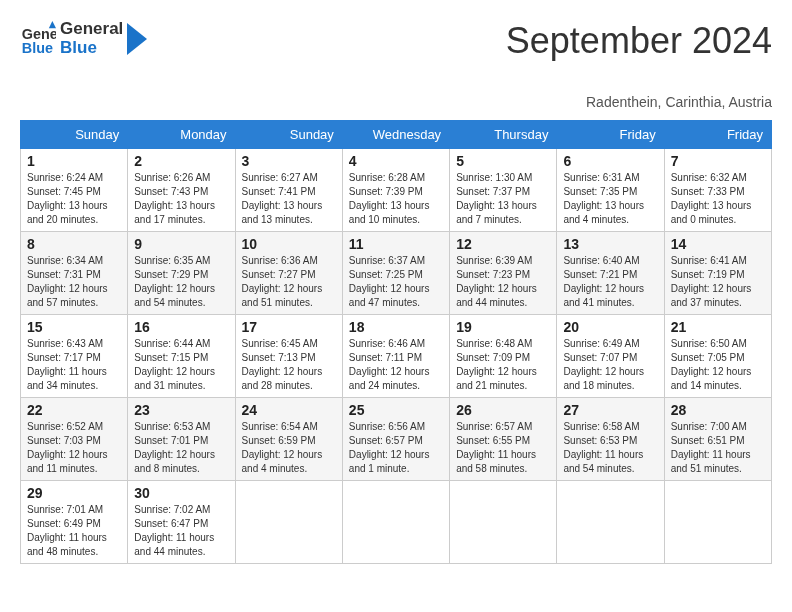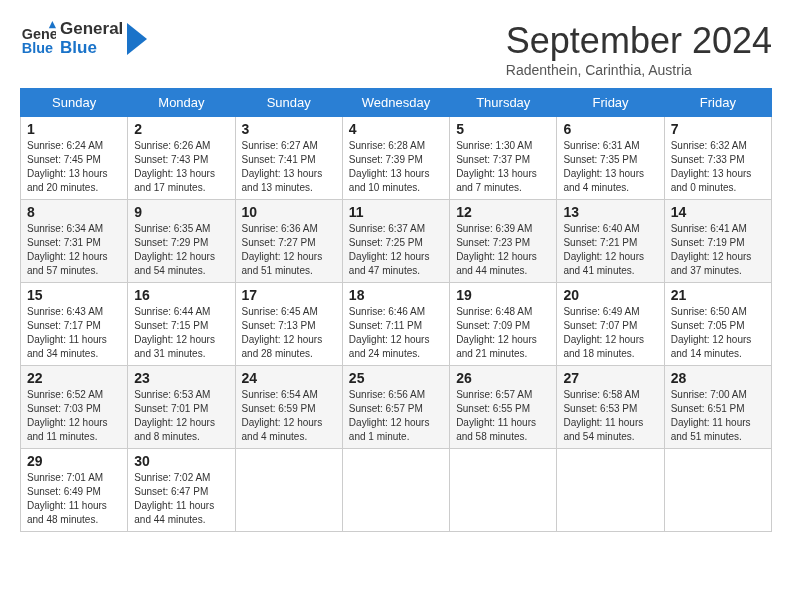--- a/index.html
+++ b/index.html
@@ -19,39 +19,41 @@
     .logo {
       display: flex;
       align-items: center;
       gap: 4px;
     }
     .logo-icon {
       width: 36px;
       height: 36px;
     }
     .title-section {
+      text-align: right;
     }
     .month-title {
       font-size: 36px;
       color: #333;
       font-weight: normal;
     }
     .subtitle {
       font-size: 14px;
       color: #555;
+      margin-top: 32px;
     }
     .calendar {
       width: 100%;
       border-collapse: collapse;
       font-size: 11px;
     }
     .calendar th {
       background: #2a7fd4;
       color: #fff;
-      text-align: center;
+      text-align: right;
       padding: 6px 8px;
       font-size: 13px;
       font-weight: normal;
       border: 1px solid #2a7fd4;
     }
     .calendar td {
       border: 1px solid #ccc;
       vertical-align: top;
       padding: 4px 6px;
       width: 107px;

